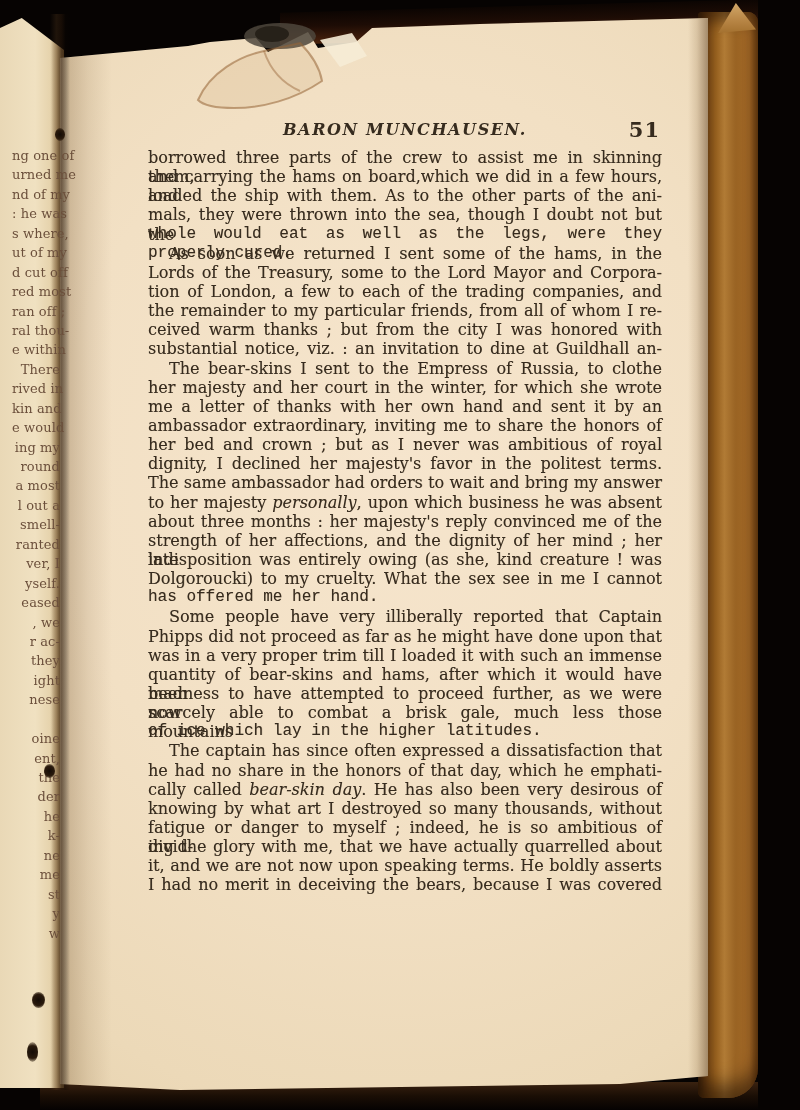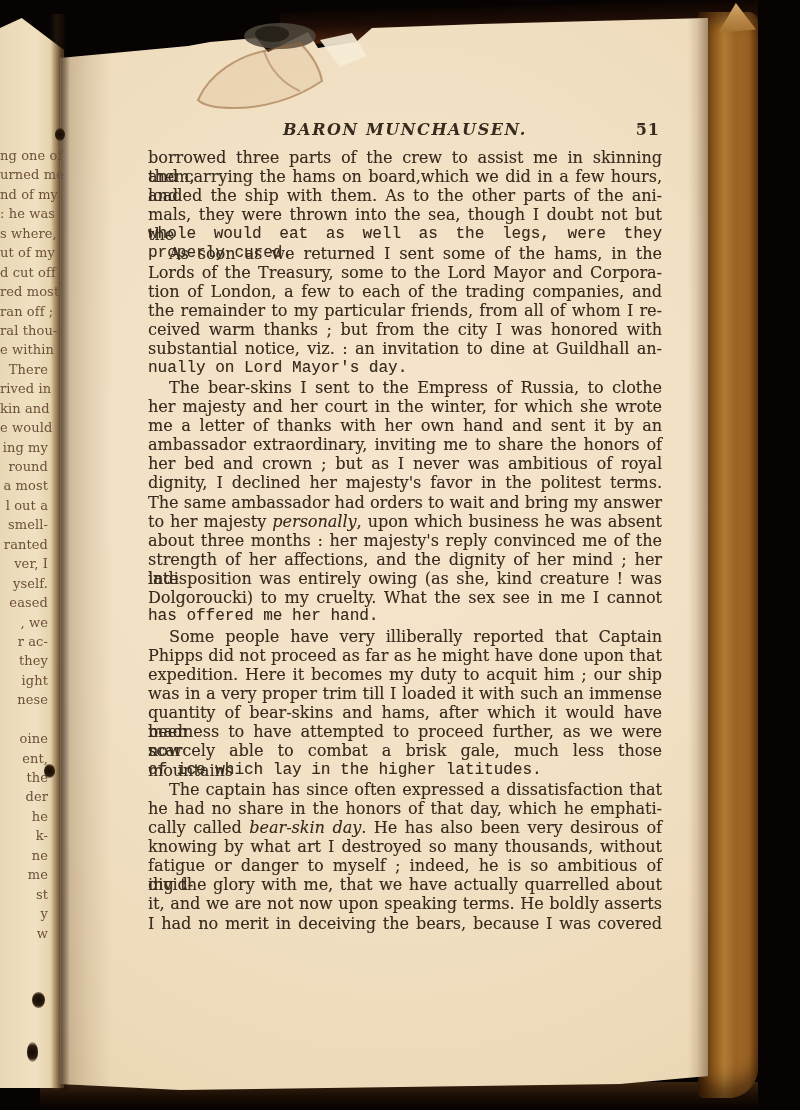--- a/index.html
+++ b/index.html
@@ -32,21 +32,21 @@
     clip-path:polygon(10% 100%,52% 0,100% 88%);
   }
 
   
   .page-left{
     position:absolute;left:0;top:16px;width:64px;height:1072px;
     background:linear-gradient(90deg,#e9d8b6 0%,#f0e1c1 55%,#e5d2ab 80%,#9a7c50 94%,#5f4526 100%);
     clip-path:polygon(0 12px,34% 2px,100% 34px,100% 100%,0 100%);
   }
   .frag-col{
-    position:absolute;left:0;top:146px;width:48px;z-index:5;
+    position:absolute;left:12px;top:146px;width:48px;z-index:5;
     text-align:right;font-size:13px;color:var(--faded-ink,#6b4f3b);
     letter-spacing:.1px;
   }
   .frag{height:19.45px;line-height:19.45px;white-space:nowrap;overflow:visible;}
 
   
   .page-main{
     position:absolute;left:60px;top:18px;width:648px;height:1072px;
     background:radial-gradient(130% 90% at 52% 42%, #f6e5cd 0%, var(--page,#f2e0c4) 40%, #ecd9b8 68%, #e4cfa9 88%, #dcc69d 100%);
     clip-path:polygon(0 40px,128px 28px,150px 24px,196px 20px,208px 34px,248px 14px,258px 30px,296px 24px,312px 10px,420px 6px,648px 0,648px 1058px,560px 1066px,120px 1072px,0 1066px);
@@ -71,21 +71,21 @@
 
   .tear{position:absolute;left:180px;top:20px;z-index:6;}
 
   
   .text-col{position:absolute;left:148px;top:120px;width:514px;z-index:8;color:var(--ink,#362b1e);}
   .header{position:relative;height:28px;}
   .title{
     display:block;text-align:center;font-style:italic;font-weight:bold;
     font-size:16px;line-height:20px;letter-spacing:1.6px;
   }
-  .pagenum{position:absolute;right:2px;top:0;font-size:16px;line-height:20px;font-weight:bold;letter-spacing:1px;}
+  .pagenum{position:absolute;right:2px;top:0;font-size:21px;line-height:20px;font-weight:bold;letter-spacing:1px;}
   .lines{text-shadow:0.3px 0.3px 0.4px rgba(60,42,22,.35);}
   .line{
     height:19.15px;line-height:19.15px;font-size:16px;
     text-align:justify;text-align-last:justify;white-space:normal;
   }
   .line.last{text-align-last:left;font-family:Liberation Mono, monospace;}
   .para.indent .line:first-child{text-indent:21px;}
   em{font-style:italic;}
 </style>
 </head>
@@ -172,41 +172,39 @@
           <div class="line"><span>mals, they were thrown into the sea, though I doubt not but the</span></div>
           <div class="line last"><span>whole would eat as well as the legs, were they properly cured.</span></div>
         </div>
         <div class="para indent">
           <div class="line"><span>As soon as we returned I sent some of the hams, in the</span></div>
           <div class="line"><span>Lords of the Treasury, some to the Lord Mayor and Corpora-</span></div>
           <div class="line"><span>tion of London, a few to each of the trading companies, and</span></div>
           <div class="line"><span>the remainder to my particular friends, from all of whom I re-</span></div>
           <div class="line"><span>ceived warm thanks ; but from the city I was honored with</span></div>
           <div class="line"><span>substantial notice, viz. : an invitation to dine at Guildhall an-</span></div>
-          <div class="line last"><span>nually on Lord Mayor's day.</span></div>
         </div>
         <div class="para indent">
           <div class="line"><span>The bear-skins I sent to the Empress of Russia, to clothe</span></div>
           <div class="line"><span>her majesty and her court in the winter, for which she wrote</span></div>
           <div class="line"><span>me a letter of thanks with her own hand and sent it by an</span></div>
           <div class="line"><span>ambassador extraordinary, inviting me to share the honors of</span></div>
           <div class="line"><span>her bed and crown ; but as I never was ambitious of royal</span></div>
           <div class="line"><span>dignity, I declined her majesty's favor in the politest terms.</span></div>
           <div class="line"><span>The same ambassador had orders to wait and bring my answer</span></div>
           <div class="line"><span>to her majesty </span><em>personally</em><span>, upon which business he was absent</span></div>
           <div class="line"><span>about three months : her majesty's reply convinced me of the</span></div>
           <div class="line"><span>strength of her affections, and the dignity of her mind ; her late</span></div>
           <div class="line"><span>indisposition was entirely owing (as she, kind creature ! was</span></div>
           <div class="line"><span>Dolgoroucki) to my cruelty. What the sex see in me I cannot</span></div>
           <div class="line last"><span>has offered me her hand.</span></div>
         </div>
         <div class="para indent">
           <div class="line"><span>Some people have very illiberally reported that Captain</span></div>
           <div class="line"><span>Phipps did not proceed as far as he might have done upon that</span></div>
-          <div class="line"><span>expedition. Here it becomes my duty to acquit him ; our ship</span></div>
           <div class="line"><span>was in a very proper trim till I loaded it with such an immense</span></div>
           <div class="line"><span>quantity of bear-skins and hams, after which it would have been</span></div>
           <div class="line"><span>madness to have attempted to proceed further, as we were now</span></div>
           <div class="line"><span>scarcely able to combat a brisk gale, much less those mountains</span></div>
           <div class="line last"><span>of ice which lay in the higher latitudes.</span></div>
         </div>
         <div class="para indent">
           <div class="line"><span>The captain has since often expressed a dissatisfaction that</span></div>
           <div class="line"><span>he had no share in the honors of that day, which he emphati-</span></div>
           <div class="line"><span>cally called </span><em>bear-skin day</em><span>. He has also been very desirous of</span></div>

